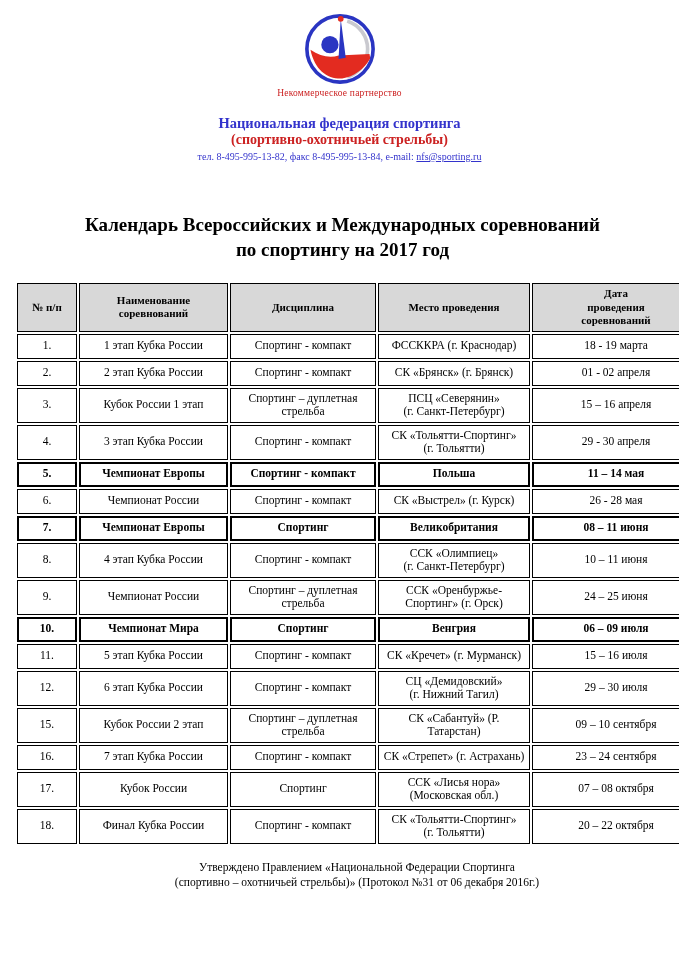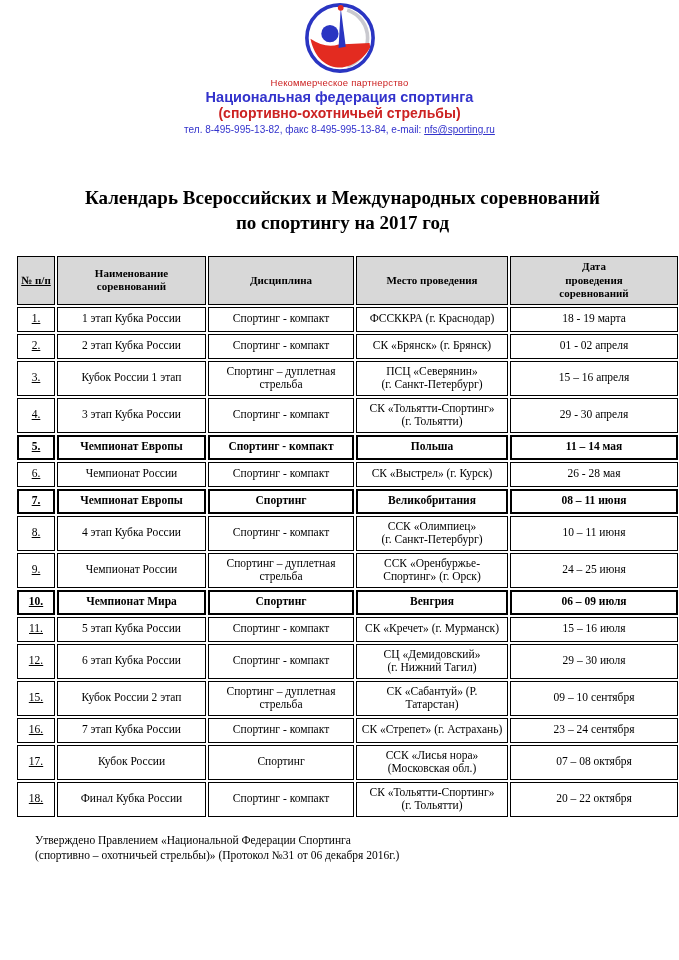--- a/index.html
+++ b/index.html
@@ -12,25 +12,25 @@
   }
   *{box-sizing:border-box;margin:0;padding:0;}
   html,body{background:#ffffff;}
   body{
     width:679px;height:960px;overflow:hidden;
     font-family:"Liberation Serif",serif;
     color:#000;position:relative;
   }
   .page{width:679px;height:960px;}
   
-  .letterhead{text-align:center;padding-top:2px;font-family:Liberation Sans, sans-serif;}
+  .letterhead{text-align:center;padding-top:13px;font-family:Liberation Serif, serif;}
   .logo-wrap{display:flex;justify-content:center;}
   .logo-wrap svg{width:72px;height:72px;}
   .partnership{color:var(--red);font-size:9.5px;margin-top:3px;letter-spacing:.2px;}
-  .org-name{color:var(--blue);font-weight:bold;font-size:14.5px;margin-top:1px;}
+  .org-name{color:var(--blue);font-weight:bold;font-size:14.5px;margin-top:17px;}
   .org-sub{color:var(--red);font-weight:bold;font-size:14px;}
   .contact{color:var(--blue);font-size:10px;margin-top:3px;text-align:center;}
   .contact a{color:var(--blue);text-decoration:underline;}
   
   .doc-title{
     margin-top:50px;text-align:center;font-weight:bold;
     font-size:19px;line-height:25px;padding-left:6px;
   }
   
   table.calendar{
@@ -49,29 +49,29 @@
     overflow:hidden;
   }
   table.calendar th{
     background:var(--header-bg);
     font-weight:bold;
     height:42px;
     font-size:11px;
   }
   table.calendar td{height:25px;}
   tr.bold-row td{font-weight:bold;border-width:2px;}
-  .col0{width:38px;text-decoration:underline;}
+  .col0{width:60px;}
   .col1{width:149px;}
   .col2{width:146px;}
   .col3{width:152px;}
   .col4{width:168px;}
   
   .approval{
     margin:14px 0 0 35px;
-    font-size:11.5px;line-height:15.5px;
+    font-size:11.5px;line-height:15.5px;text-align:center;
   }
 </style>
 </head>
 <body>
 
 <div class="page">
 
   <div class="letterhead">
     <div class="logo-wrap">
       <svg viewBox="0 0 100 100" aria-hidden="true">

